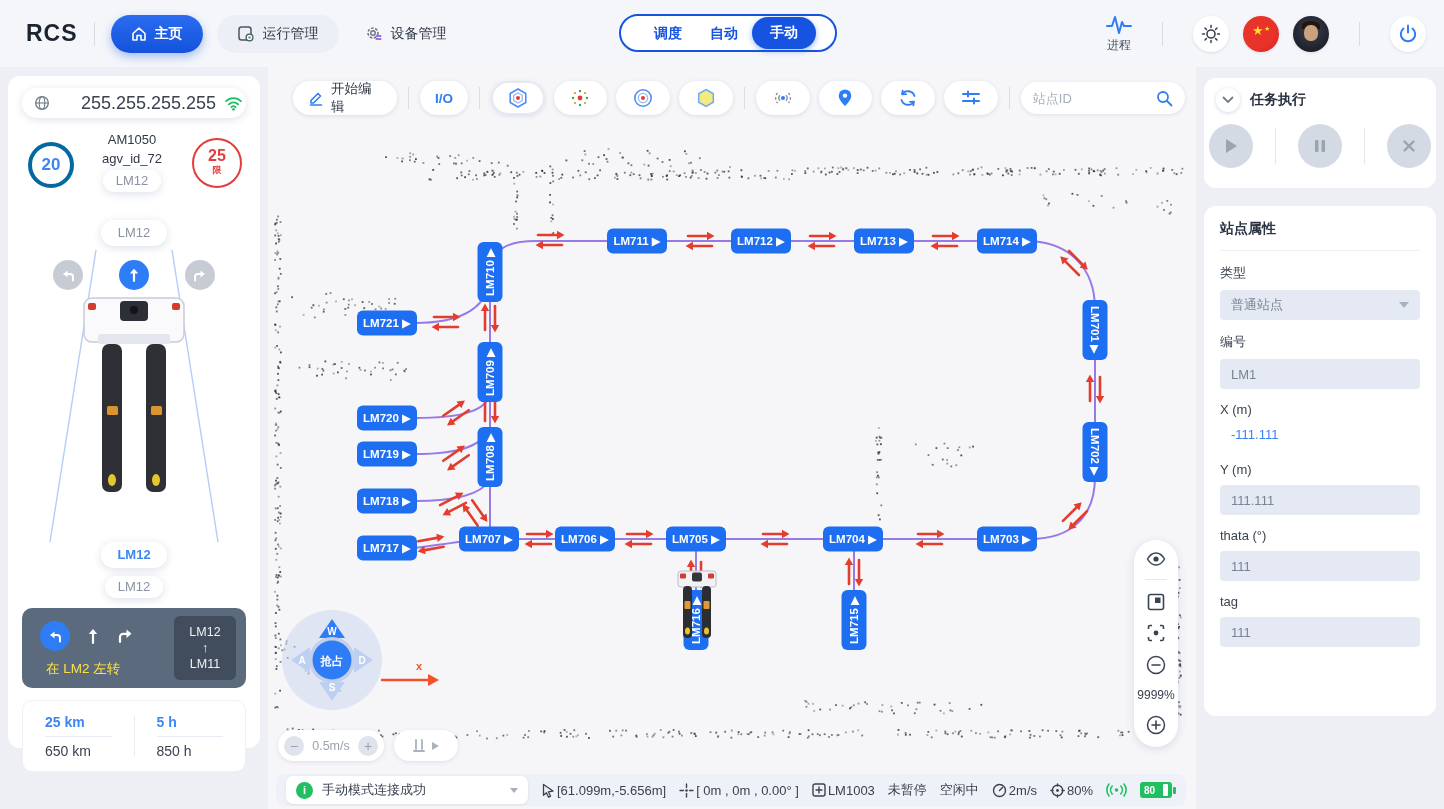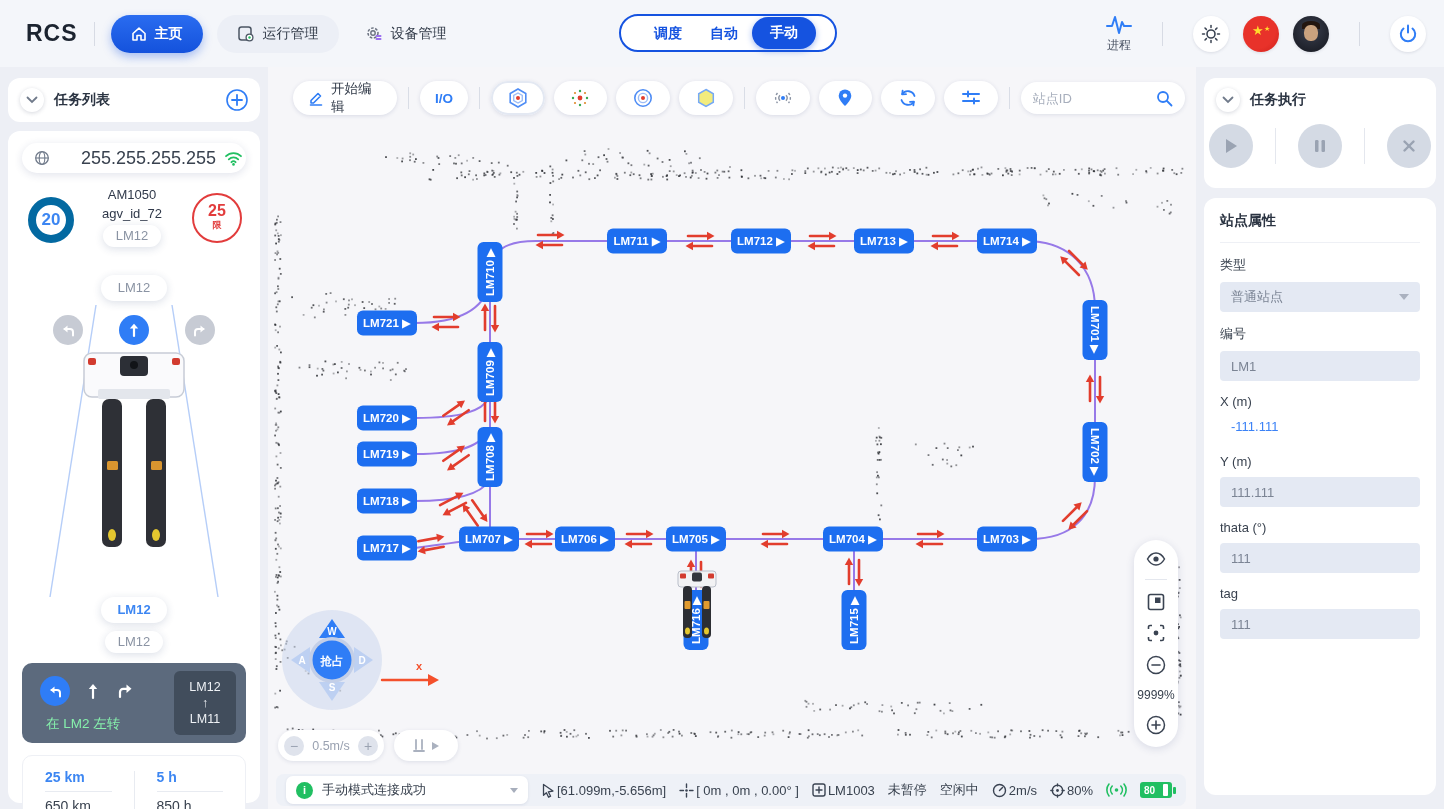--- a/index.html
+++ b/index.html
@@ -38,38 +38,38 @@
   .panel-title { font-size:14px; font-weight:bold; color:#2b3442; flex:1; }
   .chev-circle { width:24px; height:24px; border-radius:50%; background:#fff; box-shadow:0 1px 4px rgba(30,40,70,.18); display:flex; align-items:center; justify-content:center; }
 
   
   .lh-card { margin:11px 8px 0; height:44px; }
   .veh-card { margin:9px 8px; height:672px; padding:10px 0 0; position:relative; }
   .ip-pill { margin:2px 14px 6px; height:30px; background:#fff; border-radius:16px; box-shadow:0 2px 8px rgba(40,60,110,.14); display:flex; align-items:center; padding:0 12px; gap:8px; }
   .ip-text { flex:1; font-size:18px; color:#39424f;margin-left:23px; }
   .badges { position:relative; height:96px; }
   .badge-circle { position:absolute; border-radius:50%; display:flex; flex-direction:column; align-items:center; justify-content:center; background:#fff; }
-  .b-speed { left:20px; top:18px; width:46px; height:46px; border:8px solid #0369a1; color:#3c86f2; font-size:17px; font-weight:bold; }
+  .b-speed { left:20px; top:18px; width:46px; height:46px; border:4px solid #0369a1; color:#3c86f2; font-size:17px; font-weight:bold; }
   .b-limit { right:18px; top:14px; width:50px; height:50px; border:2.5px solid #e23c3c; color:#e23c3c; font-size:16px; font-weight:bold; line-height:15px; }
   .b-limit .sfx { font-size:9px; font-weight:bold; }
   .badge-center { position:absolute; left:70px; right:74px; top:8px; display:flex; flex-direction:column; align-items:center; gap:4px; }
   .bc-line { font-size:13px; color:#30394a; }
   .pill { background:#fff; border-radius:14px; box-shadow:0 2px 8px rgba(40,60,110,.16); font-size:13px; color:#8a93a3; text-align:center; }
   .pill.sm { width:58px; line-height:22px; }
   .pill.md { width:66px; line-height:26px; margin:0 auto; }
   .pill.blue { color:#3c86f2; font-weight:bold; }
   .guide { position:relative; height:292px; margin-top:4px; }
   .turn-row { position:absolute; top:10px; left:0; right:0; display:flex; justify-content:center; gap:36px; z-index:2; }
   .turn-ic { width:30px; height:30px; border-radius:50%; display:flex; align-items:center; justify-content:center; }
   .turn-ic.gray { background:#c7cbd4; }
   .turn-ic.blue { background:#2f7df6; }
   .fork-wrap { position:absolute; left:50%; top:44px; transform:translateX(-50%); }
   .dark-panel { margin:10px 14px 0; height:80px; background:#5c6a7d; border-radius:10px; position:relative; color:#fff; }
   .dp-icons { position:absolute; left:18px; top:13px; display:flex; align-items:center; gap:16px; }
-  .dp-text { position:absolute; left:24px; top:52px; font-size:13.5px; color:#86efac; }
+  .dp-text { position:absolute; left:24px; top:52px; font-size:13.5px; color:#fde047; }
   .dp-route { position:absolute; right:10px; top:8px; bottom:8px; width:62px; background:#414d5c; border-radius:6px; display:flex; flex-direction:column; align-items:center; justify-content:center; font-size:12.5px; line-height:16px; color:#eef1f5; }
   .stats { margin:12px 14px 0; height:72px; background:#fff; border:1px solid #eef0f5; border-radius:10px; display:flex; align-items:center; }
   .stat-col { flex:1; padding:0 22px; }
   .stat-val { font-size:14px; color:#3c86f2; font-weight:bold; padding-bottom:6px; border-bottom:1px solid #e8ebf1; }
   .stat-total { font-size:14px; color:#39424f; padding-top:6px; }
   .stat-div { width:1px; height:40px; background:#e8ebf1; }
 
   
   .map-toolbar { position:absolute; top:12px; left:0; right:0; height:38px; display:flex; align-items:center; z-index:5; }
   .tb-pill { height:34px; background:#fff; border-radius:17px; box-shadow:0 1px 4px rgba(40,60,110,.14); display:flex; align-items:center; justify-content:center; gap:7px; padding:0 15px; font-size:13.5px; color:#333c4a; }
@@ -102,21 +102,21 @@
   .sb-item { display:flex; align-items:center; gap:2px; white-space:nowrap; }
   .battery { position:relative; width:32px; height:16px; border-radius:3px; background:#21bf62; color:#fff; font-size:10px; font-weight:bold; display:flex; align-items:center; padding-left:4px; }
   .battery .gap { position:absolute; right:4px; top:2px; bottom:2px; width:5px; background:#fff; border-radius:1px; }
   .battery .nub { position:absolute; right:-4px; top:4.5px; width:3px; height:7px; border-radius:1px; background:#21bf62; }
 
   
   .exec-card { margin:11px 8px 0; height:110px; }
   .exec-btns { display:flex; align-items:center; justify-content:center; gap:0; padding-top:2px; }
   .exec-btn { width:44px; height:44px; border-radius:50%; background:#d4dae4; display:flex; align-items:center; justify-content:center; }
   .exec-div { width:1px; height:36px; background:#e4e7ee; margin:0 22px; }
-  .props-card { margin:10px 8px 8px; height:597px; padding:14px 16px; }
+  .props-card { margin:18px 8px 8px; height:510px; padding:14px 16px; }
   .props-title { font-size:14px; font-weight:bold; color:#2b3442; padding-bottom:12px; border-bottom:1px solid #eef0f5; }
   .field { margin-top:13px; }
   .field-label { font-size:13px; color:#39424f; margin-bottom:8px; }
   .field-box { height:30px; background:#e4e9f3; border-radius:4px; display:flex; align-items:center; padding:0 11px; font-size:13px; color:#7b8494; }
   .field-box input { border:0; outline:0; background:transparent; font-size:13px; color:#7b8494; width:100%; font-family:inherit; }
   .field-plain { padding:2px 11px 0; font-size:13px; color:#3b82f6; height:24px; }
   .sel-caret { margin-left:auto; width:0; height:0; border-left:5px solid transparent; border-right:5px solid transparent; border-top:6px solid #aab1bf; }
 
   svg { display:block; }
 </style>
@@ -203,35 +203,20 @@
           <svg width="22" height="22" viewBox="0 0 22 22">
             <path d="M6.5 5.5 A7.2 7.2 0 1 0 15.5 5.5" fill="none" stroke="#2f7df6" stroke-width="2" stroke-linecap="round"></path>
             <line x1="11" y1="2.5" x2="11" y2="9.5" stroke="#2f7df6" stroke-width="2" stroke-linecap="round"></line>
           </svg>
         </span>
     </div>
   </div>
 </div>
 
 <div class="left-col">
-  <div class="card lh-card panel-head">
-    <span class="chev-circle">
-        <svg width="12" height="8" viewBox="0 0 12 8">
-          <polyline points="1.5,1.5 6,6 10.5,1.5" fill="none" stroke="#707a8a" stroke-width="1.8" stroke-linecap="round"></polyline>
-        </svg>
-      </span>
-    <span class="panel-title">任务列表</span>
-    <span>
-        <svg width="22" height="22" viewBox="0 0 22 22">
-          <circle cx="11" cy="11" r="10" fill="none" stroke="#2f7df6" stroke-width="1.6"></circle>
-          <line x1="11" y1="6" x2="11" y2="16" stroke="#2f7df6" stroke-width="1.8" stroke-linecap="round"></line>
-          <line x1="6" y1="11" x2="16" y2="11" stroke="#2f7df6" stroke-width="1.8" stroke-linecap="round"></line>
-        </svg>
-      </span>
-  </div>
 
   <div class="card veh-card">
     <div class="ip-pill">
       <span>
           <svg width="16" height="16" viewBox="0 0 16 16">
             <circle cx="8" cy="8" r="6.3" fill="none" stroke="#707a8a" stroke-width="1.3"></circle>
             <ellipse cx="8" cy="8" rx="2.8" ry="6.3" fill="none" stroke="#707a8a" stroke-width="1.1"></ellipse>
             <line x1="1.7" y1="8" x2="14.3" y2="8" stroke="#707a8a" stroke-width="1.1"></line>
           </svg>
         </span>

